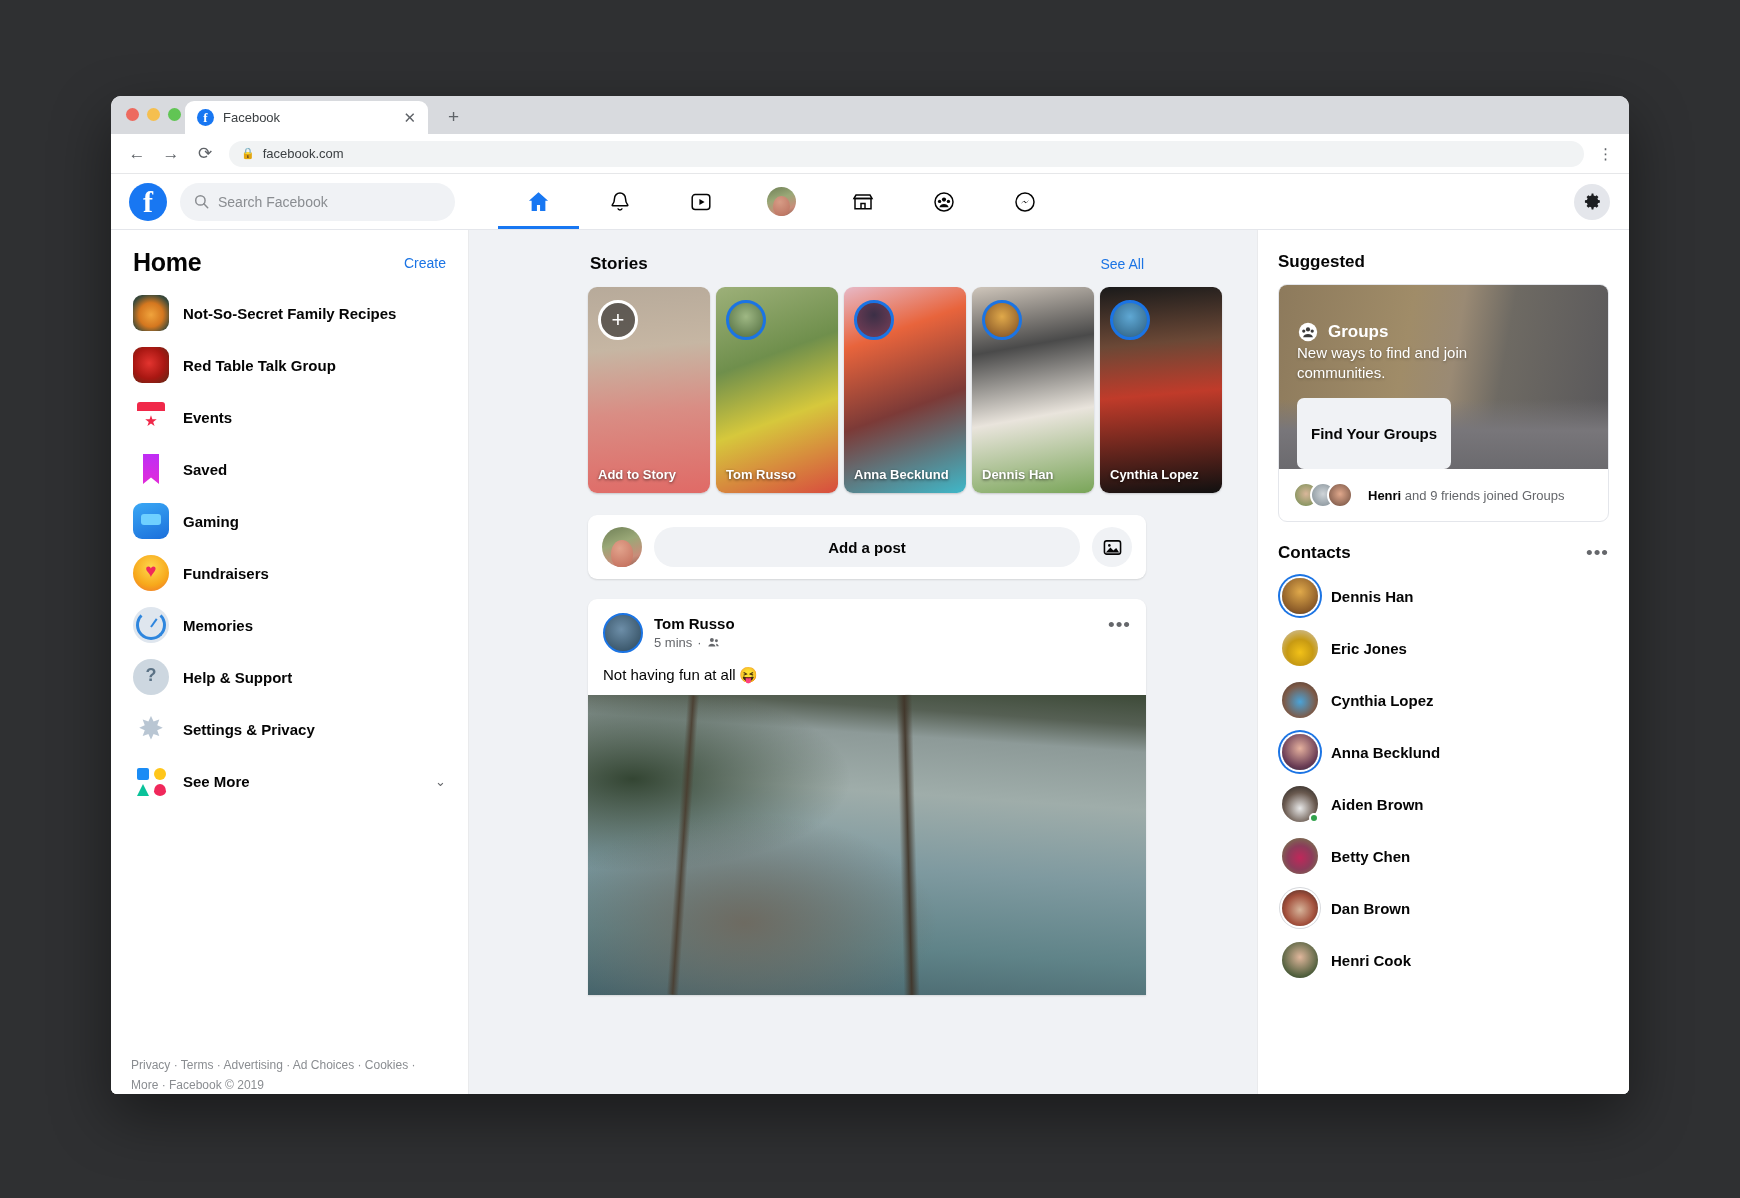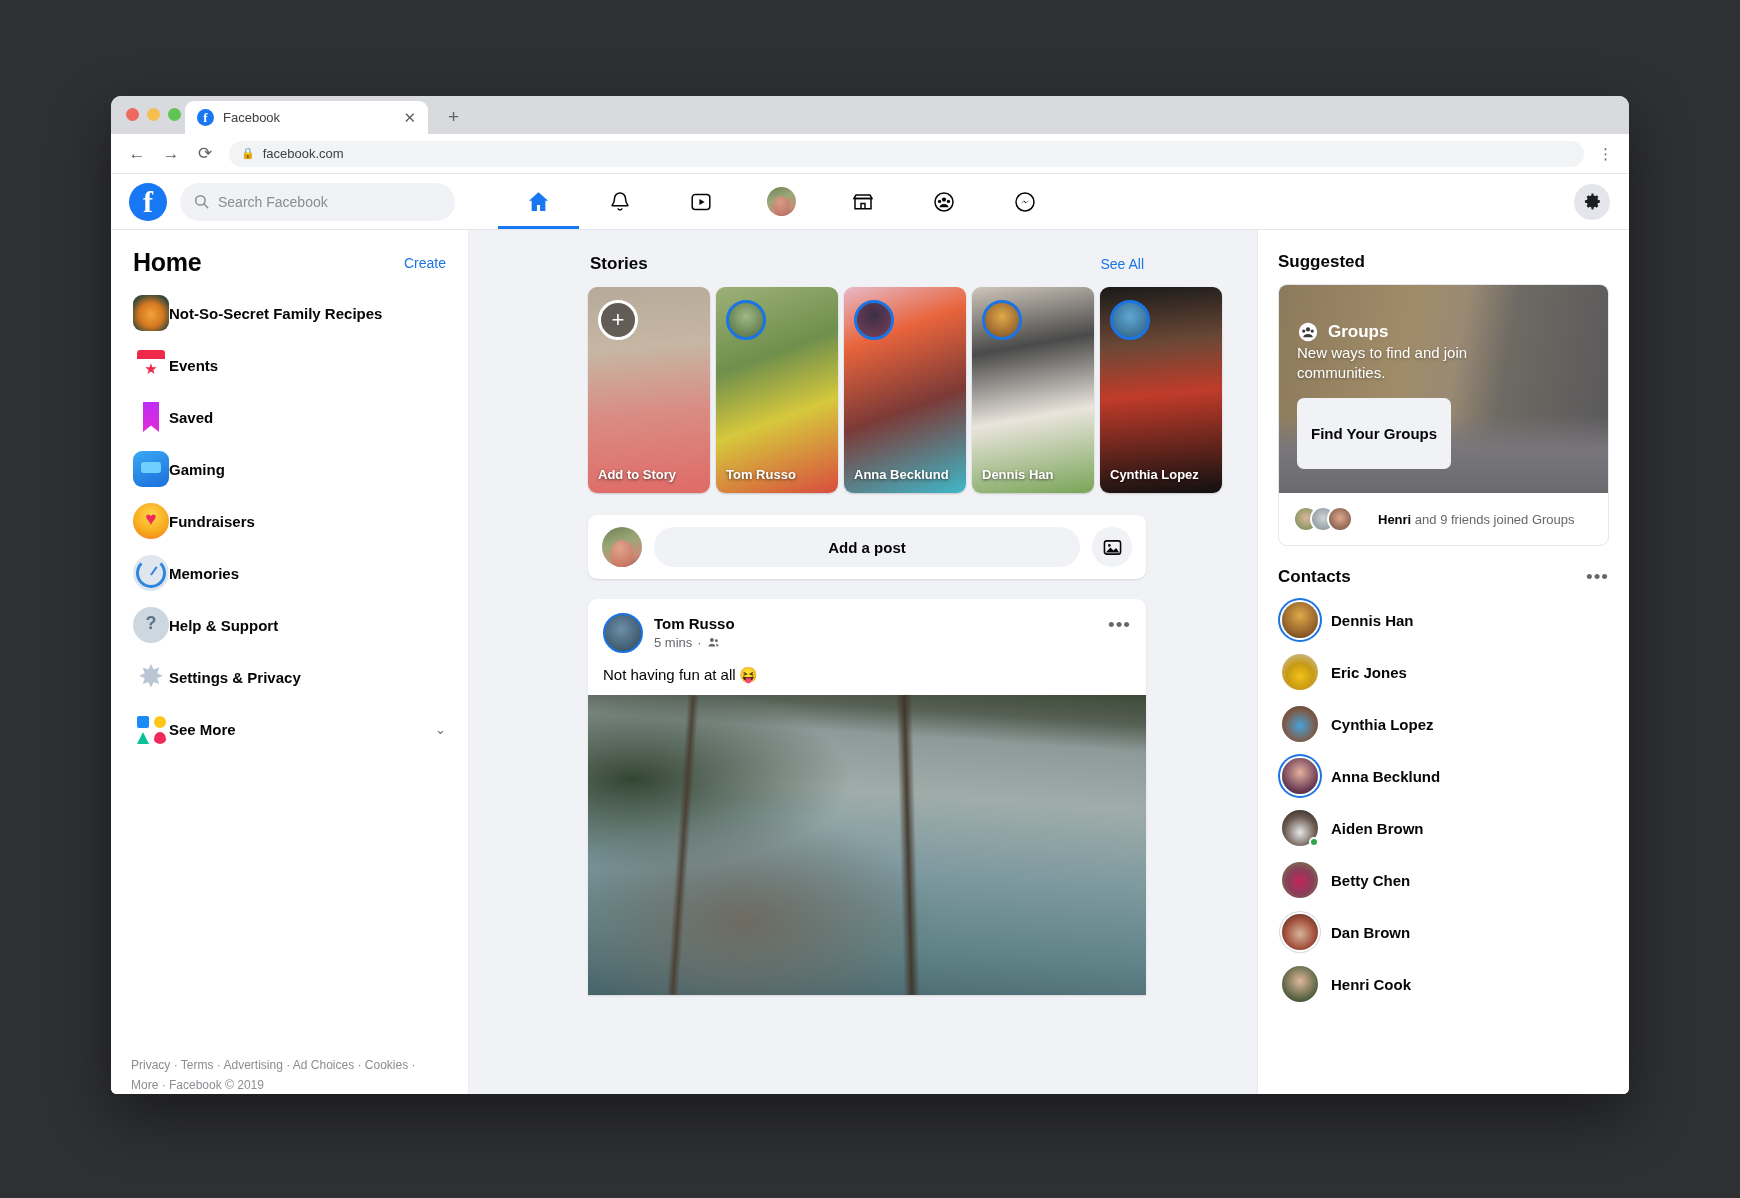--- a/index.html
+++ b/index.html
@@ -145,21 +145,21 @@
     border-right: 1px solid #e9eaec;
   }
   .left-head {
     display: flex; align-items: center; justify-content: space-between;
     padding: 0 22px 10px 22px;
   }
   .left-title { font-size: 25px; font-weight: bold; color: #050505; letter-spacing: -0.3px; }
   .left-create { font-size: 14px; color: #1b74e4; cursor: pointer; }
 
   .side-item {
-    display: flex; align-items: center; 
+    display: flex; align-items: center; gap: 14px;
     padding: 8px 22px; height: 52px; cursor: pointer;
   }
   .side-ico { width: 36px; height: 36px; border-radius: 9px; flex: 0 0 auto; position: relative; overflow: hidden; }
   .side-label { font-size: 15px; font-weight: bold; color: #050505; }
   .side-chev { margin-left: auto; color: #65676b; font-size: 13px; }
 
   
   .ic-recipes { background: radial-gradient(circle at 50% 55%, #f0a33c 0%, #d4771f 45%, #3b4a3a 78%, #2b3630 100%); }
   .ic-redtable { background: radial-gradient(circle at 45% 45%, #e3342f 0%, #a81712 55%, #5b2a16 100%); }
   .ic-events { background: #fff; border-radius: 6px; }
@@ -313,39 +313,39 @@
     padding: 22px 20px 0 20px;
     border-left: 1px solid #e9eaec;
     overflow: hidden;
   }
   .right-title { font-size: 17px; font-weight: bold; color: #050505; margin-bottom: 12px; }
 
   .sugg-card {
     border: 1px solid #e4e6eb; border-radius: 9px; overflow: hidden;
   }
   .sugg-img {
-    height: 208px; position: relative;
+    height: 184px; position: relative;
     background:
       linear-gradient(100deg, #8d7a5c 0%, #a08c68 38%, #9a8a74 52%, #6e6a63 66%, #58575a 100%);
   }
   .sugg-img::after {
     content:''; position:absolute; left:0; right:0; bottom:0; height:38%;
     background: linear-gradient(180deg, rgba(90,88,86,0) 0%, #78767a 45%, #6b6a6e 100%);
   }
   .sugg-inner { position: absolute; left: 18px; top: 36px; z-index: 2; }
   .sugg-badge { display: flex; align-items: center; gap: 9px; }
   .sugg-badge-label { font-size: 17px; font-weight: bold; color: #fff; }
   .sugg-desc { font-size: 15px; color: #fff; line-height: 1.35; max-width: 172px; text-shadow: 0 1px 3px rgba(0,0,0,.35); }
   .sugg-btn {
     margin-top: 14px; display: inline-block;
     background: #f0f2f5; border-radius: 7px;
     padding: 27px 14px; font-size: 15px; font-weight: bold; color: #050505;
     cursor: pointer;
   }
-  .sugg-foot { display: flex; align-items: center; gap: 25px; padding: 13px 14px; }
+  .sugg-foot { display: flex; align-items: center; gap: 15px; padding: 13px 14px; }
   .stack { display: flex; }
   .stack div {
     width: 26px; height: 26px; border-radius: 50%;
     border: 2px solid #fff; margin-left: -9px;
   }
   .stack div:first-child { margin-left: 0; }
   .sugg-foot-text { font-size: 13px; color: #65676b; }
   .sugg-foot-text b { color: #050505; font-weight: bold; }
 
   .contacts-head {
@@ -468,20 +468,24 @@
 
     <div class="col-left">
       <div class="left-head">
         <div class="left-title">Home</div>
         <div class="left-create">Create</div>
       </div>
 
       <div class="side-item">
         <div class="side-ico ic-recipes"></div>
         <div class="side-label">Not-So-Secret Family Recipes</div>
+      </div>
+      <div class="side-item">
+        <div class="side-ico ic-redtable"></div>
+        <div class="side-label">Red Table Talk Group</div>
       </div>
       <div class="side-item">
         <div class="side-ico ic-events"></div>
         <div class="side-label">Events</div>
       </div>
       <div class="side-item">
         <div class="side-ico ic-saved"></div>
         <div class="side-label">Saved</div>
       </div>
       <div class="side-item">

